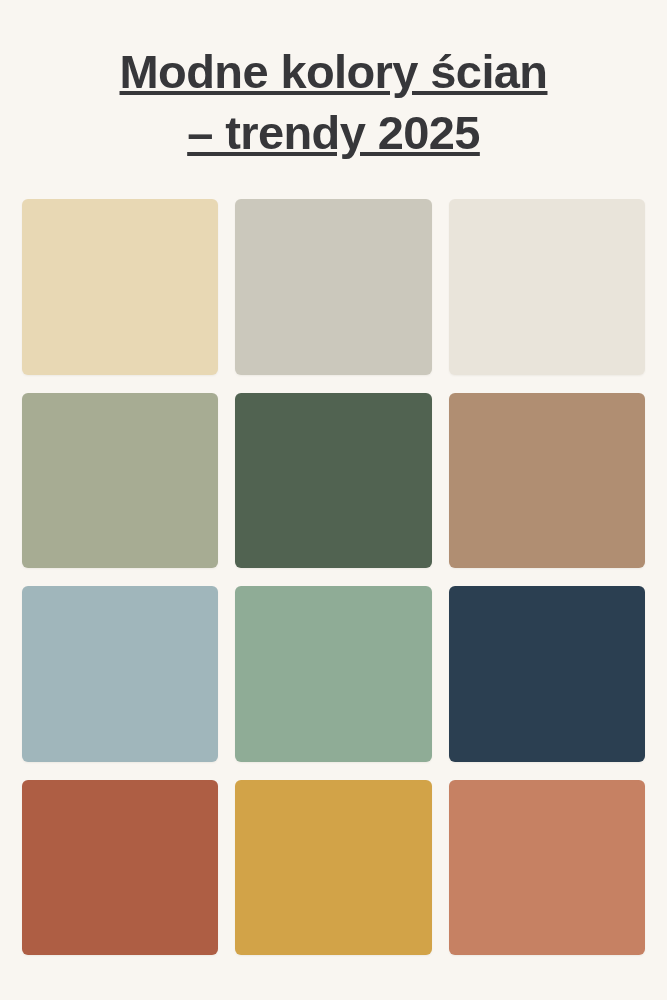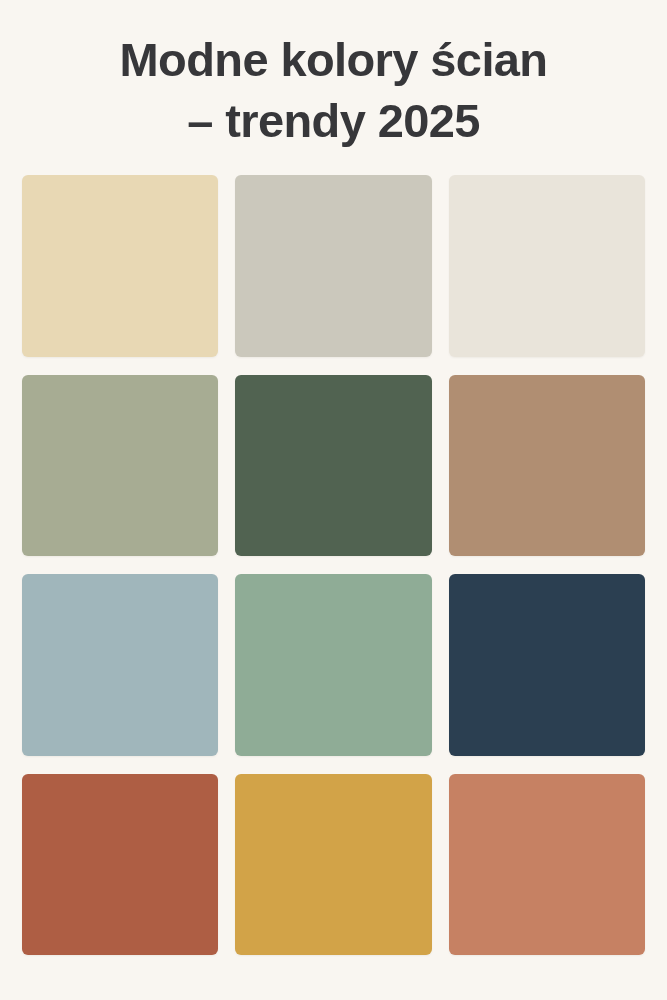--- a/index.html
+++ b/index.html
@@ -23,28 +23,29 @@
     flex-direction: column;
   }
 
   
   #title-block {
     padding: 30px 34px 0 34px;
     text-align: center;
   }
 
   #poster-title {
-    margin: 0;
+    margin: 12px;
     font-family: "Liberation Sans", sans-serif;
     font-weight: bold;
     font-size: 47px;
     line-height: 1.29;
     letter-spacing: -0.6px;
     color: #37373a;
     white-space: pre-line;
+    text-decoration: underline;
     -webkit-font-smoothing: antialiased;
   }
 
   
   #palette-grid {
     margin: 24px 22px 45px 22px;
     flex: 1 1 auto;
     display: grid;
     grid-template-columns: repeat(3, 1fr);
     grid-template-rows: repeat(4, 1fr);

